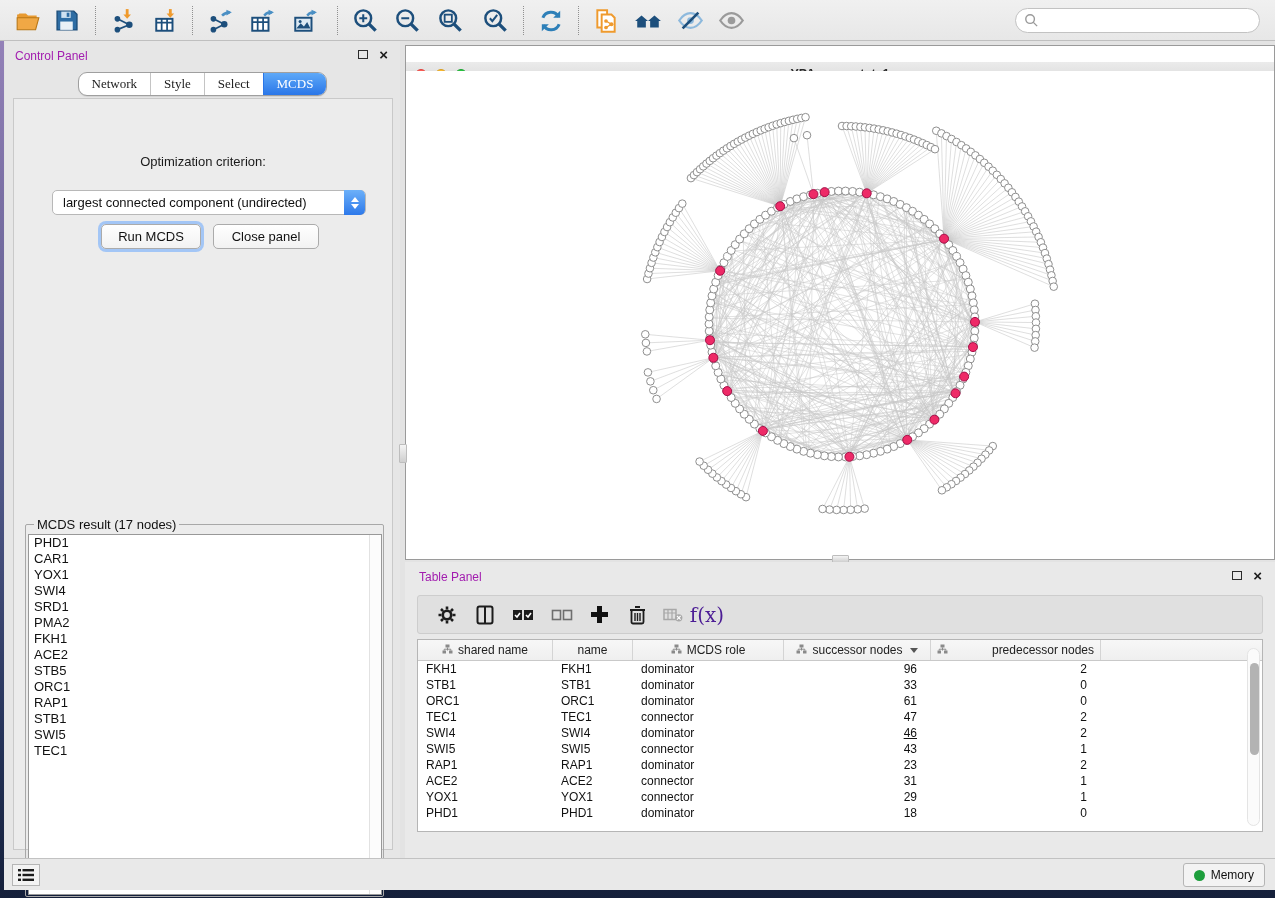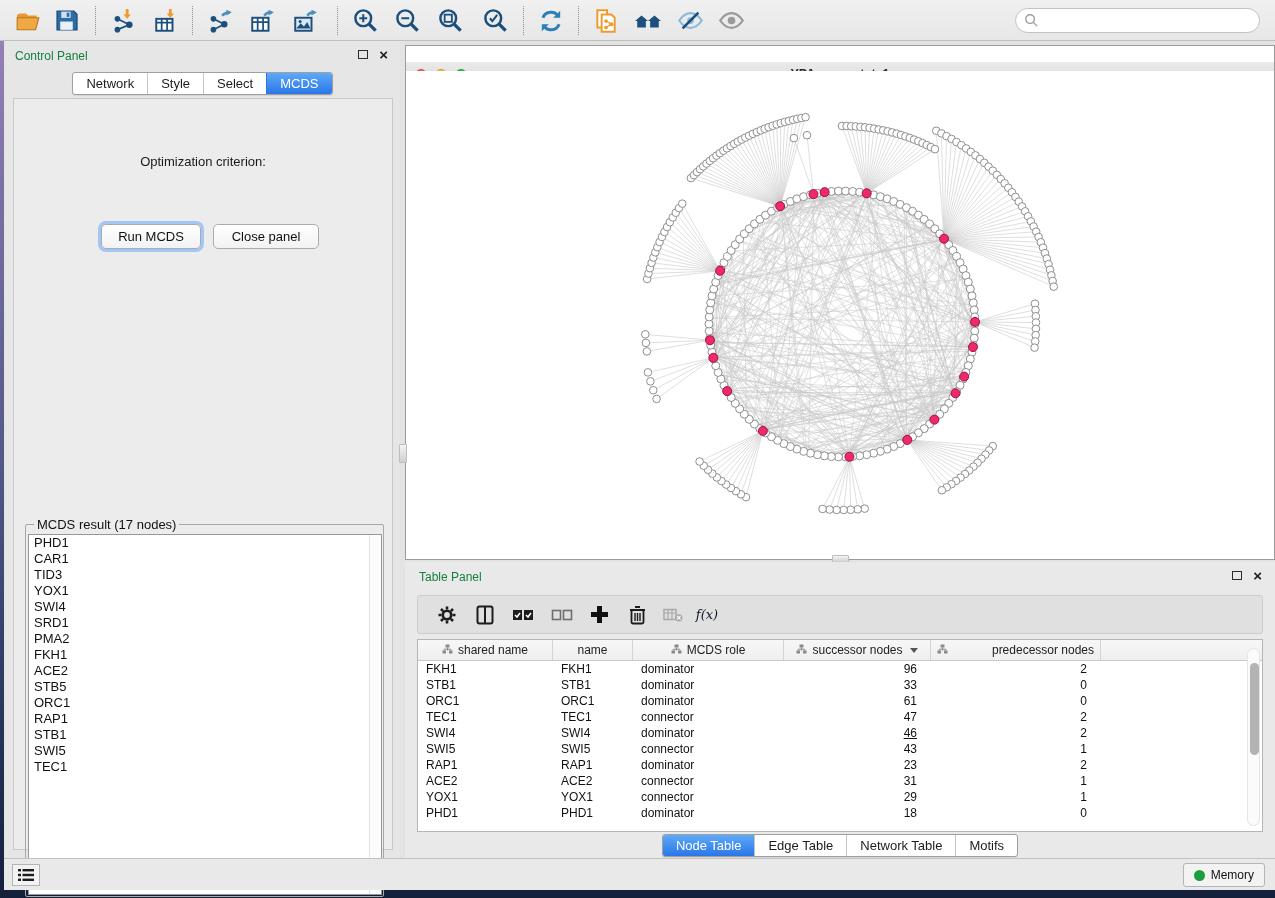--- a/index.html
+++ b/index.html
@@ -16,31 +16,31 @@
   .tb-btn { position:absolute; top:4px; width:36px; height:33px; display:flex; align-items:center; justify-content:center; border-radius:4px; }
   .tb-sep { position:absolute; top:6px; height:29px; width:0; border-left:1px dotted #909090; }
   #search-wrap { position:absolute; right:15px; top:8px; width:245px; height:25px; }
   #search-input { width:100%; height:100%; border:1px solid #c2c2c2; border-radius:13px; background:#fff; padding:0 10px 0 28px; font-size:12px; outline:none; color:#333; }
   #search-icon { position:absolute; left:9px; top:5px; }
 
   
   #app-bg { left:4px; top:41px; width:1271px; height:817px; background:#e3e3e3; }
 
   
-  .panel-title { font-size:12px; color:#15803d; }
+  .panel-title { font-size:12px; color:#a21caf; }
   .float-icon { width:10px; height:9px; border:1.5px solid #2b2b2b; display:inline-block; }
   .close-icon { font-size:15px; font-weight:bold; color:#1c1c1c; line-height:10px; }
 
   
   #control-panel { left:5px; top:41px; width:395px; height:817px; background:#e6e6e6; }
   #cp-header { position:absolute; left:0; top:0; width:100%; height:26px; }
   #cp-title { position:absolute; left:10px; top:8px; }
   #cp-float { position:absolute; right:32px; top:9px; }
   #cp-close { position:absolute; right:12px; top:9px; }
-  .seg { display:inline-flex; border:1px solid #9f9f9f; border-radius:3px; overflow:hidden; background:#fff; box-shadow:0 1px 1px rgba(0,0,0,.08); }
+  .seg { display:inline-flex; border:1px solid #9f9f9f; border-radius:9px; overflow:hidden; background:#fff; box-shadow:0 1px 1px rgba(0,0,0,.08);font-family:Liberation Serif, serif; }
   .seg-btn { padding:3px 13px; font-size:13px; color:#1c1c1c; border-left:1px solid #c4c4c4; cursor:default; white-space:nowrap; }
   .seg-btn:first-child { border-left:none; }
   .seg-btn.active { background:linear-gradient(#5ea9f8,#2a76e8); color:#fff; border-left-color:#2a76e8; }
   #control-tabs-wrap { position:absolute; left:0; top:31px; width:100%; text-align:center; }
   #cp-content { position:absolute; left:8px; top:57px; width:380px; height:752px; background:#ececec; border:1px solid #c9c9c9; }
   #criterion-label { position:absolute; left:0; top:55px; width:100%; text-align:center; font-size:13px; color:#1a1a1a; }
   #criterion-select { position:absolute; left:38px; top:91px; width:314px; height:25px; background:#fff; border:1px solid #b8b8b8; border-radius:5px; font-size:13px; color:#111; }
   #criterion-value { position:absolute; left:10px; top:4px; }
   #criterion-stepper { position:absolute; right:0; top:-1px; width:21px; height:25px; border-radius:0 5px 5px 0; background:linear-gradient(#6cb0f9,#2d79ea); display:flex; flex-direction:column; align-items:center; justify-content:center; gap:2px; }
   .tri-up { width:0; height:0; border-left:4px solid transparent; border-right:4px solid transparent; border-bottom:5px solid #fff; }
@@ -68,21 +68,21 @@
   #v-grip { left:399px; top:444px; width:8px; height:19px; background:linear-gradient(#f4f4f4,#cfcfcf); border:1px solid #bdbdbd; border-radius:1px; }
   #h-grip { left:832px; top:555px; width:17px; height:8px; background:linear-gradient(#f4f4f4,#cfcfcf); border:1px solid #bdbdbd; border-radius:1px; }
 
   
   #table-panel { left:405px; top:562px; width:870px; height:296px; background:#e9e9e9; }
   #tp-title { position:absolute; left:14px; top:8px; }
   #tp-float { position:absolute; right:33px; top:9px; }
   #tp-close { position:absolute; right:13px; top:9px; }
   #tp-toolbar { position:absolute; left:12px; top:33px; width:846px; height:39px; background:#e0e0e0; border:1px solid #cdcdcd; border-radius:3px; }
   .tp-icon { position:absolute; top:0; height:100%; display:flex; align-items:center; justify-content:center; width:34px; }
-  #fx-label { font-family:"DejaVu Serif", serif; font-style:italic; font-size:13px; color:#0f172a; }
+  #fx-label { font-family:"DejaVu Serif", serif; font-size:20px; color:#4c1d95; }
   #tbl { position:absolute; left:12px; top:77px; width:846px; height:193px; background:#fff; border:1px solid #b5b5b5; overflow:hidden; }
   #tbl-header { position:absolute; left:0; top:0; width:100%; height:21px; background:linear-gradient(#f7f7f7,#efefef); border-bottom:1px solid #c9c9c9; display:flex; }
   .hcell { position:relative; height:100%; border-right:1px solid #d4d4d4; display:flex; align-items:center; justify-content:center; gap:5px; font-size:12px; color:#222; }
   .hcell .sort-dn { width:0; height:0; border-left:4px solid transparent; border-right:4px solid transparent; border-top:5px solid #555; margin-left:2px; }
   #tbl-body { position:absolute; left:0; top:21px; width:100%; }
   .trow { display:flex; height:16px; }
   .tcell { font-size:12px; color:#111; line-height:16px; padding:0 8px; white-space:nowrap; overflow:hidden; }
   .tcell.num { text-align:right; padding-right:14px; }
   #tbl-scroll { position:absolute; right:2px; top:8px; width:13px; height:178px; background:#fbfbfb; border:1px solid #e4e4e4; border-radius:7px; }
   #tbl-thumb { position:absolute; left:1.5px; top:14px; width:9px; height:92px; background:#b3b3b3; border-radius:5px; }
@@ -246,28 +246,34 @@
     <span id="cp-close" class="close-icon">×</span>
   </div>
   <div id="control-tabs-wrap"><span id="control-tabs" class="seg">
         <span class="seg-btn">Network</span>
         <span class="seg-btn">Style</span>
         <span class="seg-btn">Select</span>
         <span class="seg-btn active">MCDS</span>
       </span></div>
   <div id="cp-content">
     <div id="criterion-label">Optimization criterion:</div>
+    <div id="criterion-select">
+      <span id="criterion-value">largest connected component (undirected)</span>
+      <span id="criterion-stepper">
+          <span class="tri-up"></span>
+          <span class="tri-dn"></span>
+        </span>
+    </div>
     <div id="run-btn" class="push-btn">Run MCDS</div>
     <div id="close-panel-btn" class="push-btn">Close panel</div>
     <div id="mcds-group">
       <span id="mcds-group-title">MCDS result (17 nodes)</span>
       <div id="mcds-list">
         <div class="mcds-item">PHD1</div>
           <div class="mcds-item">CAR1</div>
-          <div class="mcds-item">TID3</div>
           <div class="mcds-item">YOX1</div>
           <div class="mcds-item">SWI4</div>
           <div class="mcds-item">SRD1</div>
           <div class="mcds-item">PMA2</div>
           <div class="mcds-item">FKH1</div>
           <div class="mcds-item">ACE2</div>
           <div class="mcds-item">STB5</div>
           <div class="mcds-item">ORC1</div>
           <div class="mcds-item">RAP1</div>
           <div class="mcds-item">STB1</div>
@@ -1291,26 +1297,20 @@
           <div class="tcell" style="width: 151px;">dominator</div>
           <div class="tcell num" style="width: 147px;">18</div>
           <div class="tcell num" style="width: 170px;">0</div>
         </div>
       </div>
     <div id="tbl-scroll">
         <div id="tbl-thumb"></div>
       </div>
   </div>
 
-  <div id="table-tabs-wrap"><span id="table-tabs" class="seg">
-        <span class="seg-btn active">Node Table</span>
-        <span class="seg-btn">Edge Table</span>
-        <span class="seg-btn">Network Table</span>
-        <span class="seg-btn">Motifs</span>
-      </span></div>
 </div>
 
 <div id="status-bar" class="abs">
   <div id="status-list-btn">
     <svg width="16" height="12" viewBox="0 0 16 12">
         <g fill="#1c1c1c">
           <rect x="0" y="0" width="3" height="2.4"></rect>
           <rect x="4.5" y="0" width="11.5" height="2.4"></rect>
           <rect x="0" y="4.8" width="3" height="2.4"></rect>
           <rect x="4.5" y="4.8" width="11.5" height="2.4"></rect>

